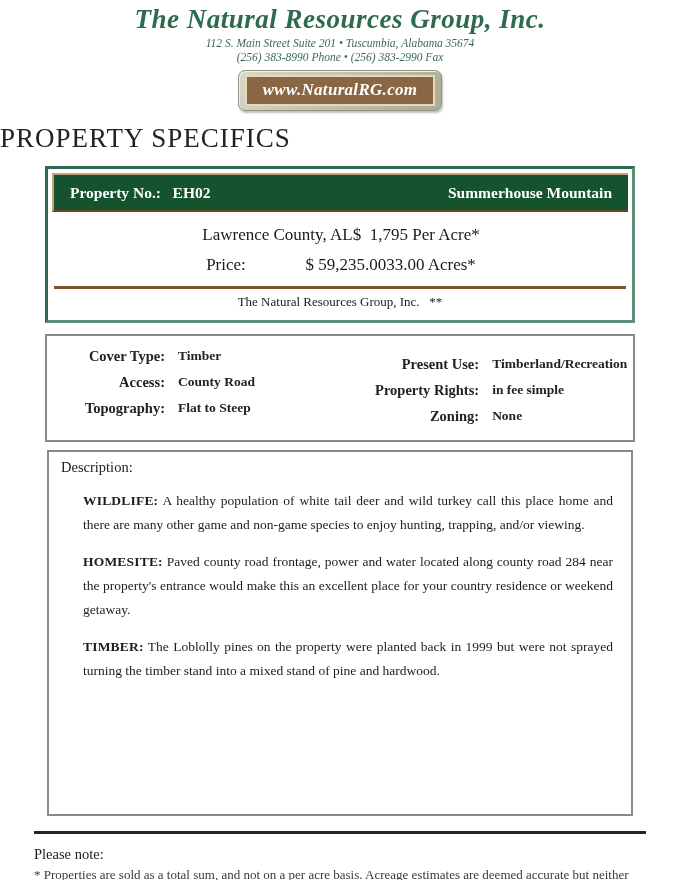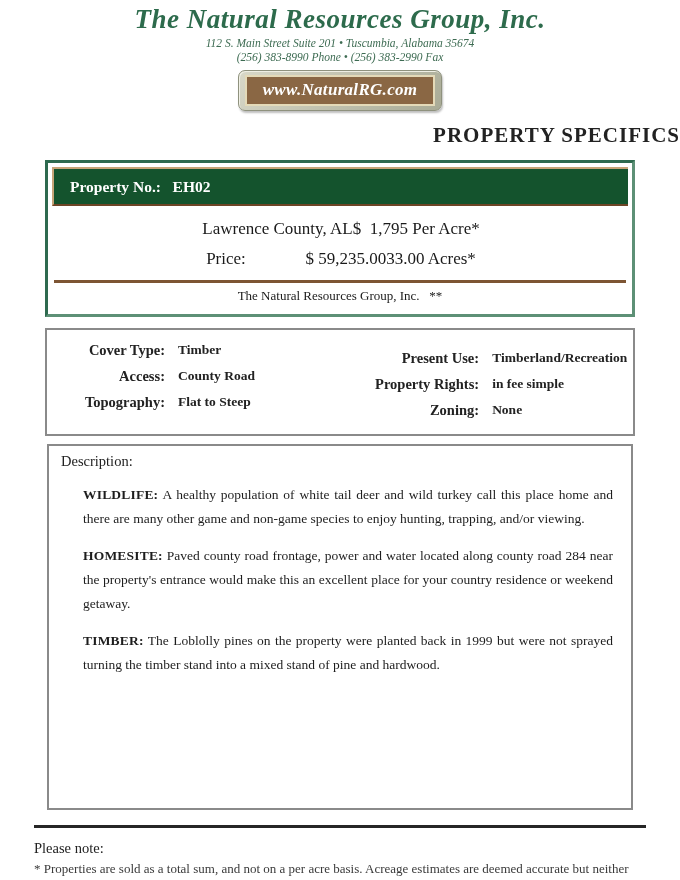--- a/index.html
+++ b/index.html
@@ -31,22 +31,22 @@
   .badge-inner {
     border: 2px solid #e4dab8;
     background: #8a6744;
     padding: 3px 16px 4px 16px;
   }
   .badge-text {
     color: #ffffff; font-weight: bold; font-style: italic; font-size: 17px;
     letter-spacing: 0.3px;
   }
   .page-title {
-    margin-top: 12px; font-size: 21px; font-weight: bold; color: #222;
-    letter-spacing: 1px; text-align: right;
+    margin-top: 12px; font-size: 27px; font-weight: normal; color: #222;
+    letter-spacing: 1px; text-align: left;
   }
 
   
   .prop-box {
     width: 590px; margin: 12px auto 0 auto;
     border: 3px solid #2e6a4f;
     border-right-color: #5d9076; border-bottom-color: #5d9076;
     background: #ffffff; padding: 4px;
   }
   .prop-bar {
@@ -114,20 +114,21 @@
           <span class="badge-text">www.NaturalRG.com</span>
         </div>
       </div>
     </div>
     <div class="page-title">PROPERTY SPECIFICS</div>
   </div>
 
   <div class="prop-box">
     <div class="prop-bar">
       <span class="pre">Property No.:   EH02</span>
+      <span>Summerhouse Mountain</span>
     </div>
     <div class="prop-rows">
       <div class="prop-row">
         <span>Lawrence County, AL</span>
         <span class="pre">$  1,795 Per Acre*</span>
       </div>
       <div class="prop-row">
         <span>
           <span class="price-label">Price:</span>
           <span class="pre">$ 59,235.00</span>

